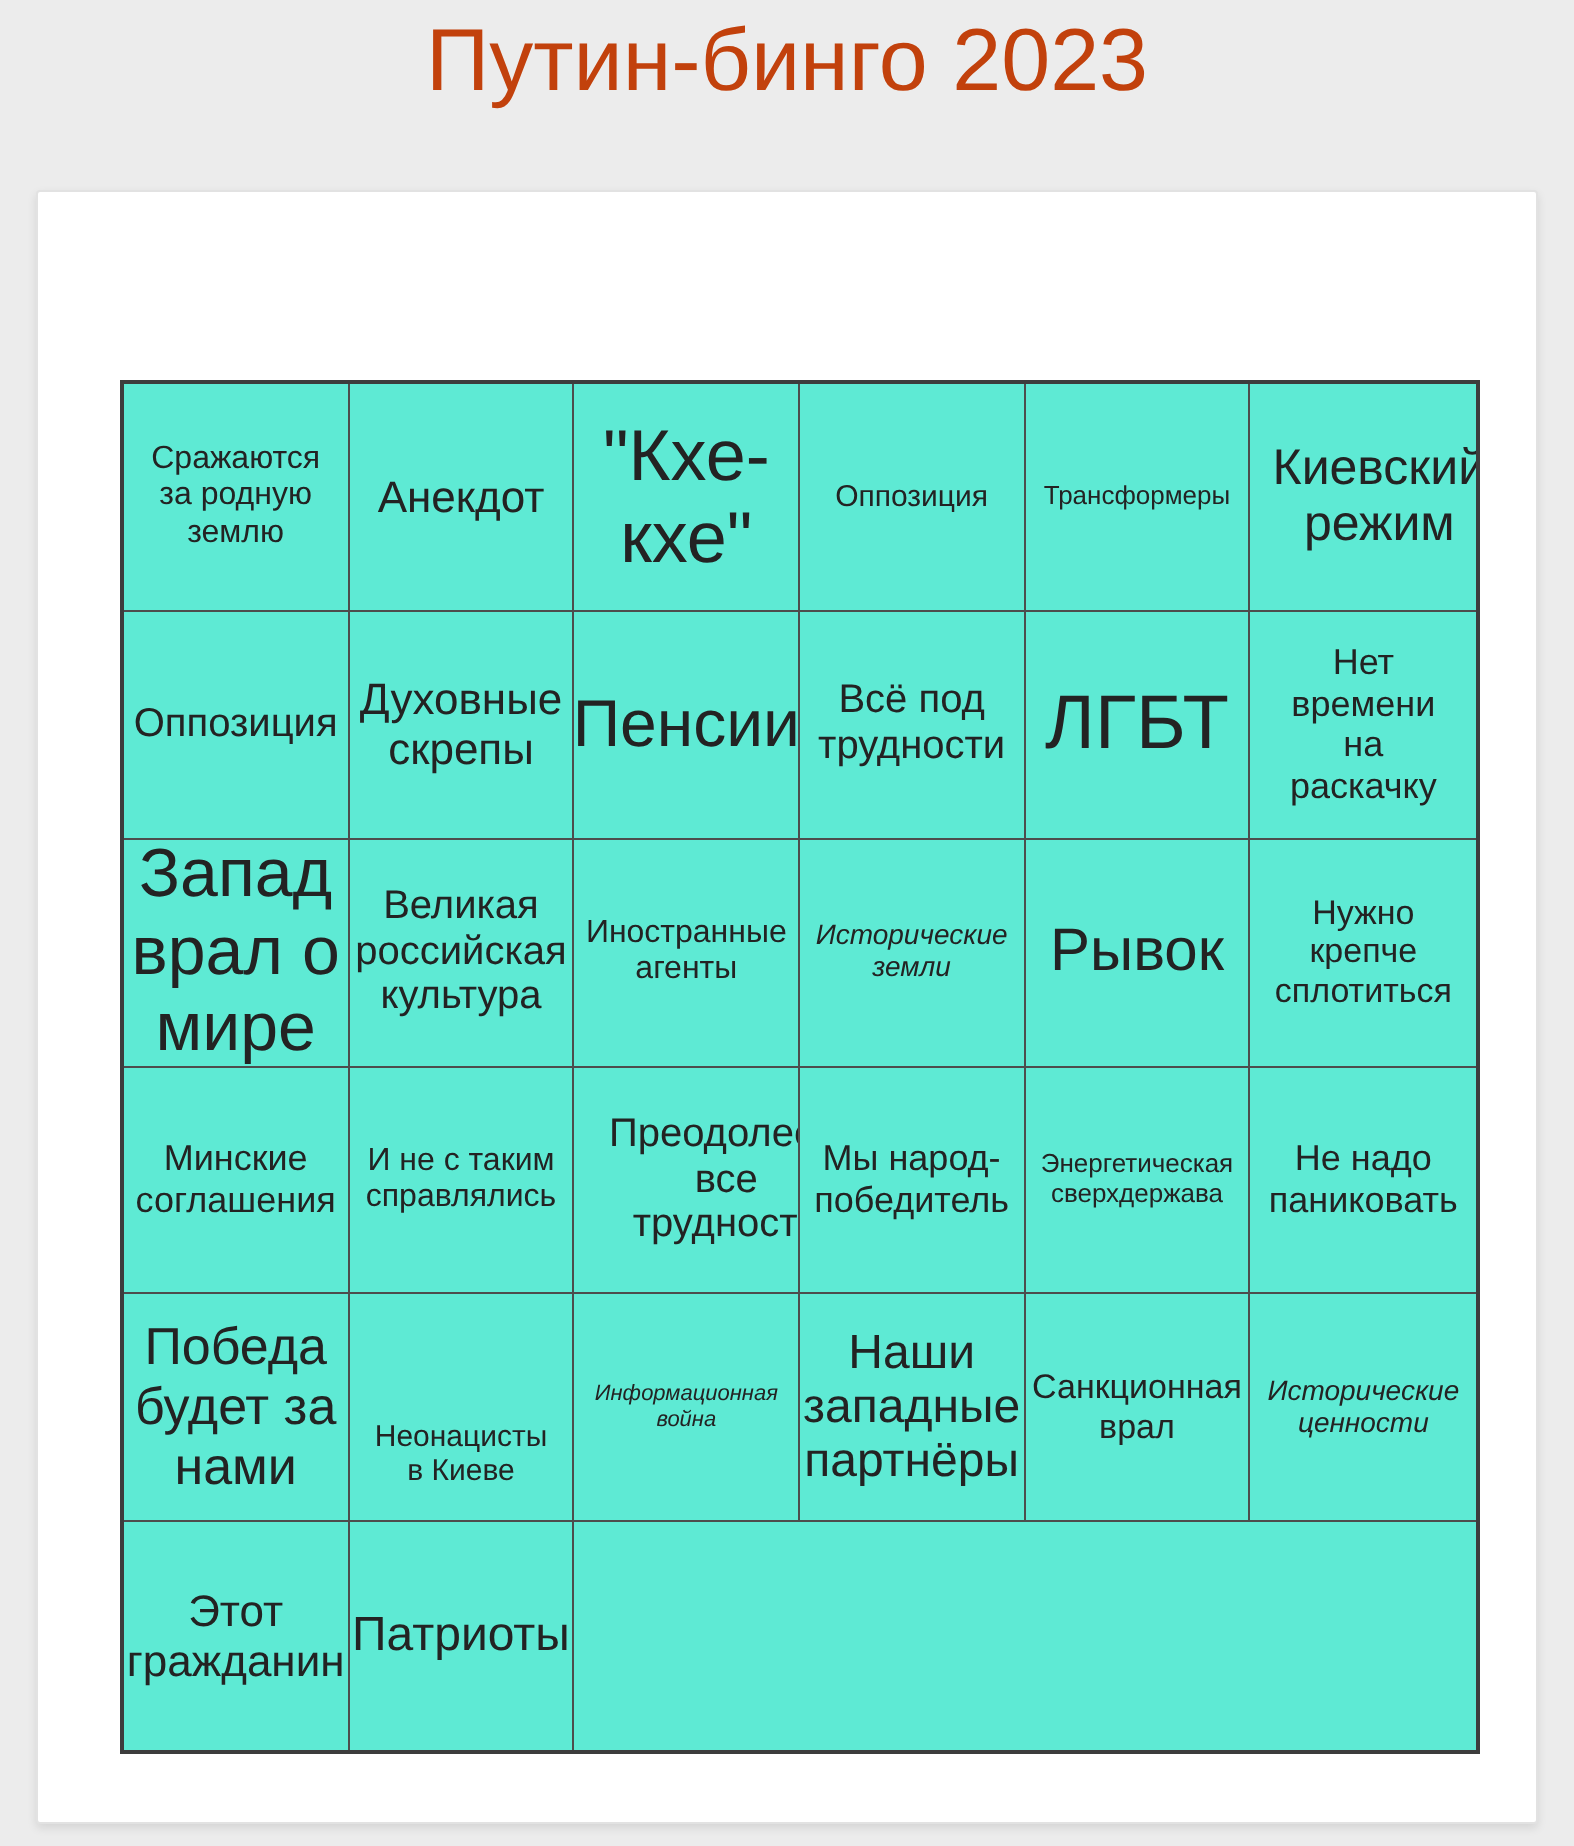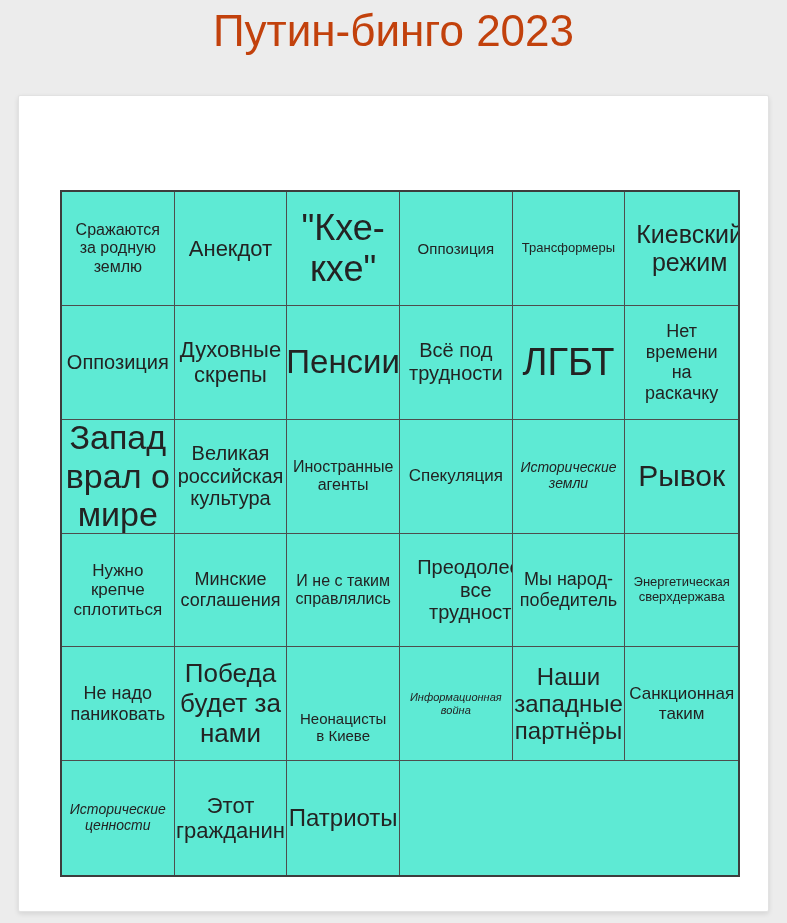--- a/index.html
+++ b/index.html
@@ -130,23 +130,20 @@
       <div class="bingo-cell">
         <span class="cell-text" style="font-size: 20px;">Великая
 российская
 культура</span>
       </div>
       <div class="bingo-cell">
         <span class="cell-text" style="font-size: 16px;">Иностранные
 агенты</span>
       </div>
       <div class="bingo-cell">
-        <span class="cell-text" style="font-size: 17px;">Спекуляция</span>
-      </div>
-      <div class="bingo-cell">
         <span class="cell-text italic" style="font-size: 14px;">Исторические
 земли</span>
       </div>
       <div class="bingo-cell">
         <span class="cell-text" style="font-size: 30px;">Рывок</span>
       </div>
       <div class="bingo-cell">
         <span class="cell-text" style="font-size: 17px; text-align: center;">Нужно
 крепче
 сплотиться</span>
@@ -189,21 +186,21 @@
         <span class="cell-text italic" style="font-size: 11px;">Информационная
 война</span>
       </div>
       <div class="bingo-cell">
         <span class="cell-text" style="font-size: 24px;">Наши
 западные
 партнёры</span>
       </div>
       <div class="bingo-cell">
         <span class="cell-text" style="font-size: 17px;">Санкционная
-таким</span>
+врал</span>
       </div>
       <div class="bingo-cell">
         <span class="cell-text italic" style="font-size: 14px;">Исторические
 ценности</span>
       </div>
       <div class="bingo-cell">
         <span class="cell-text" style="font-size: 22px;">Этот
 гражданин</span>
       </div>
       <div class="bingo-cell">

